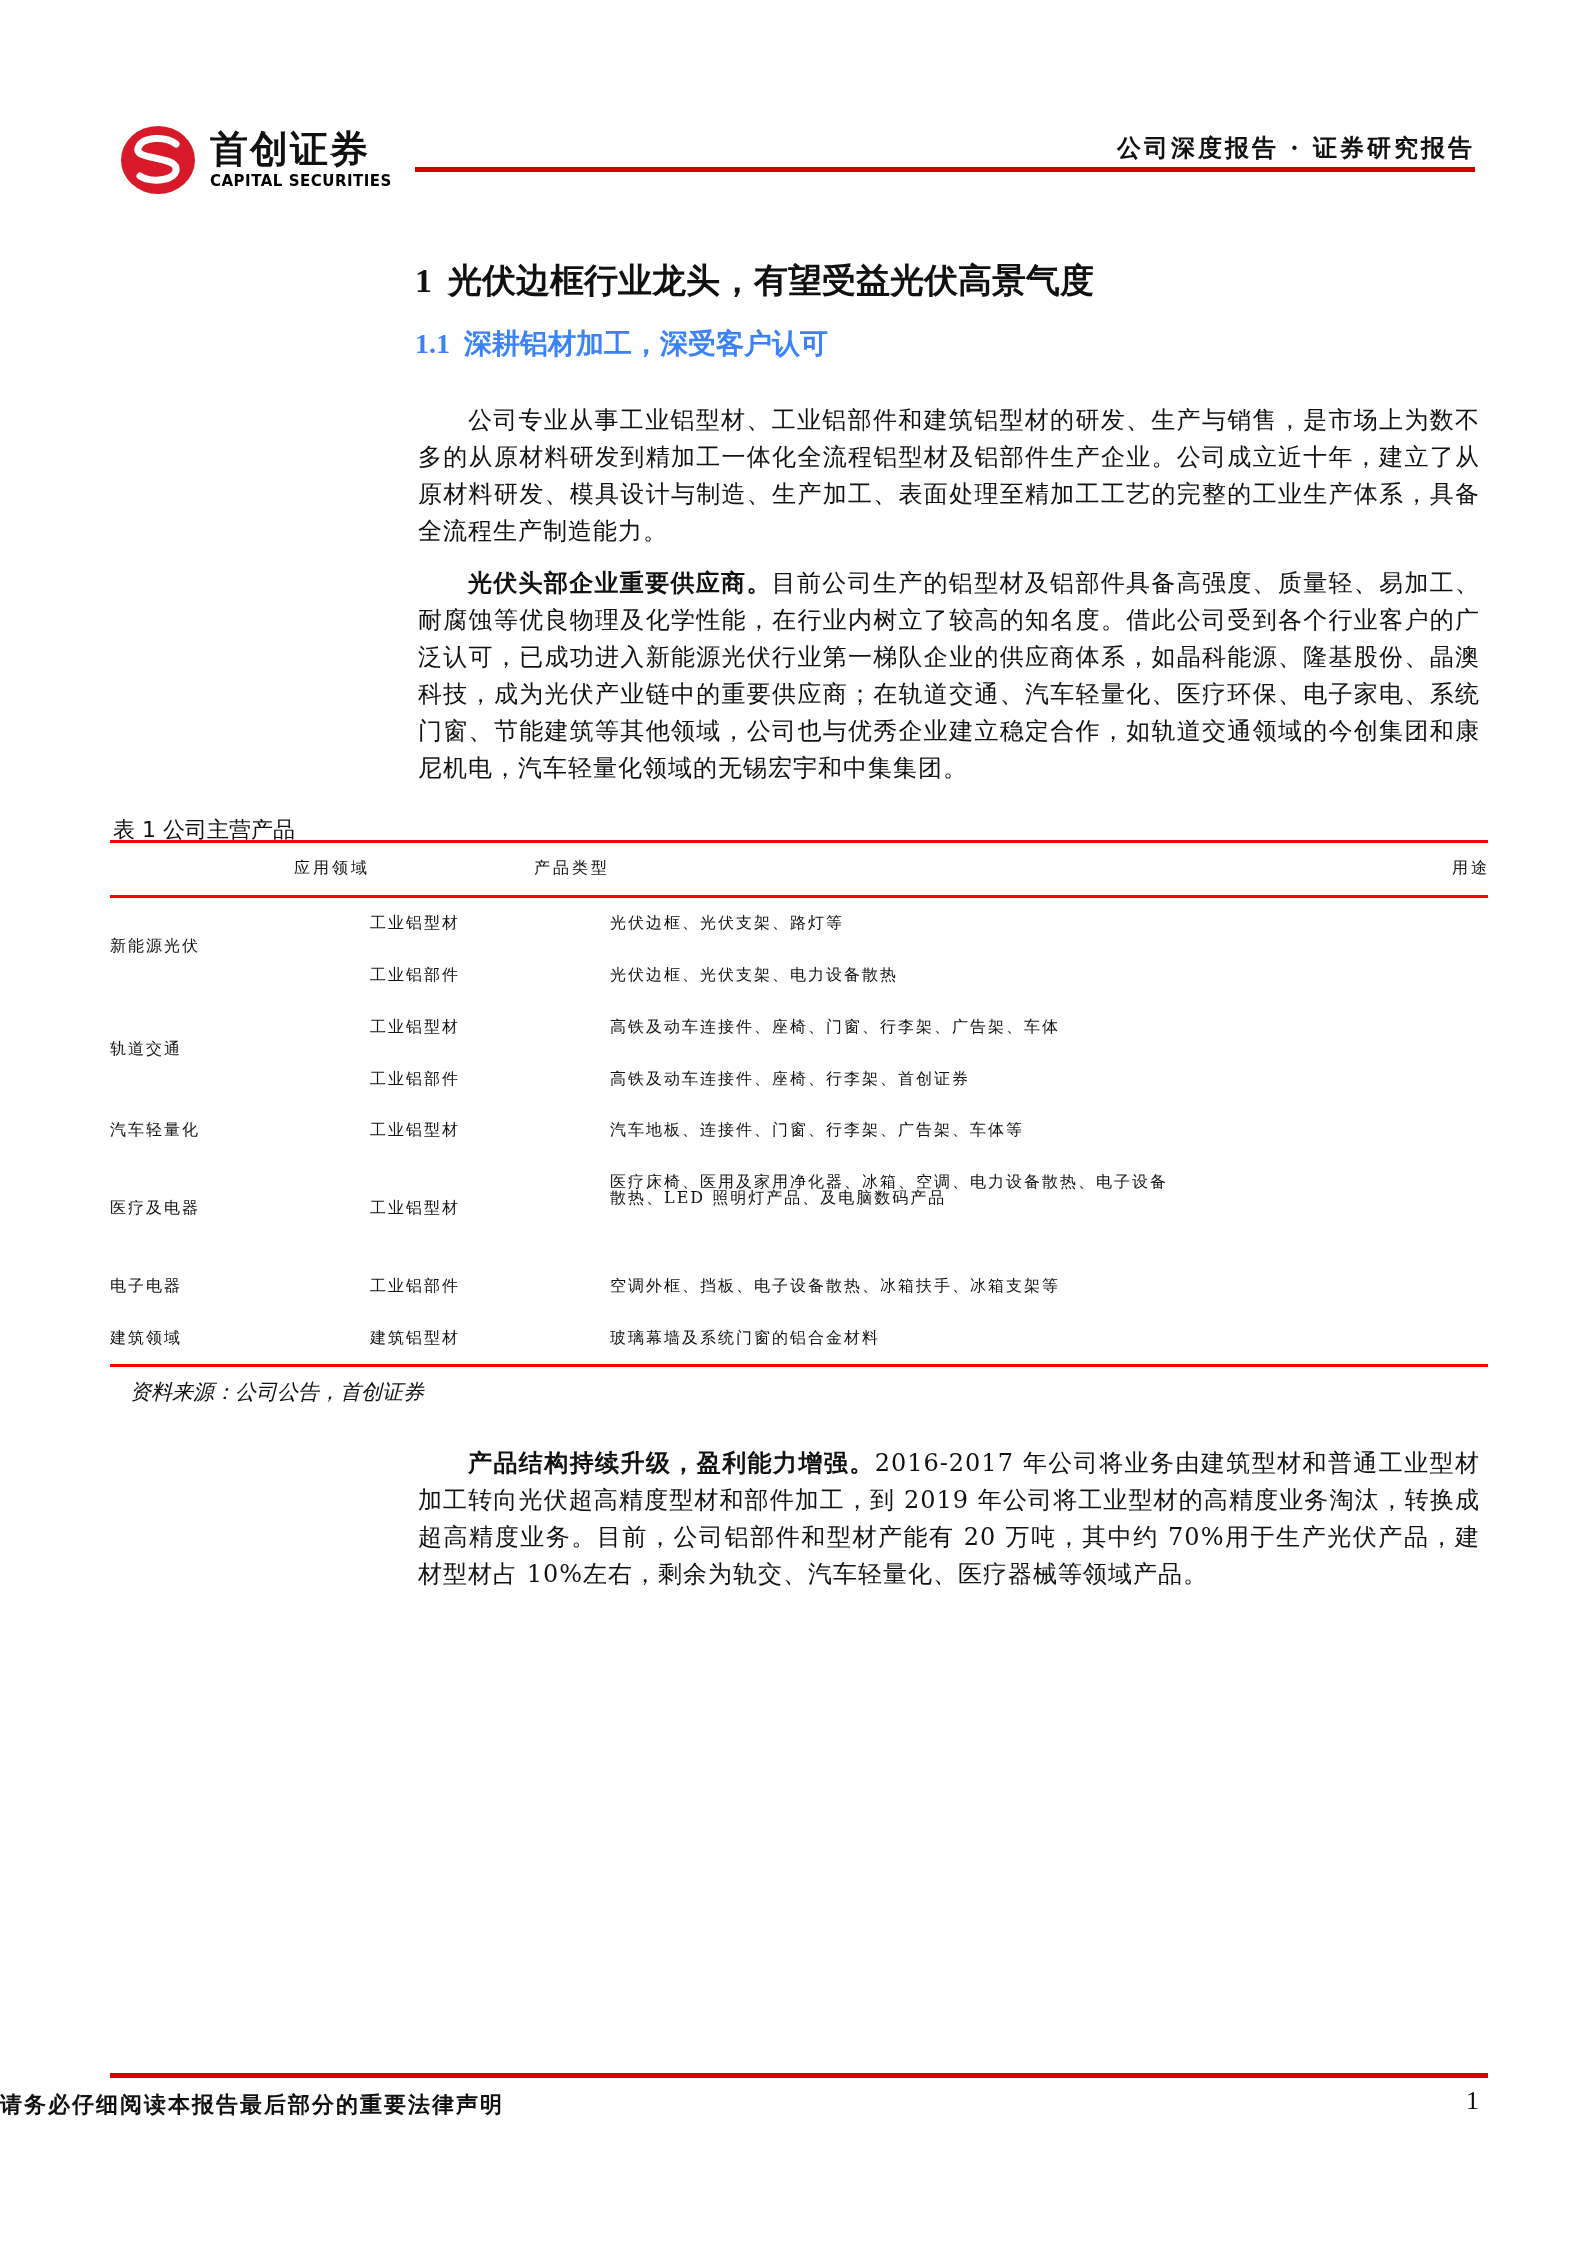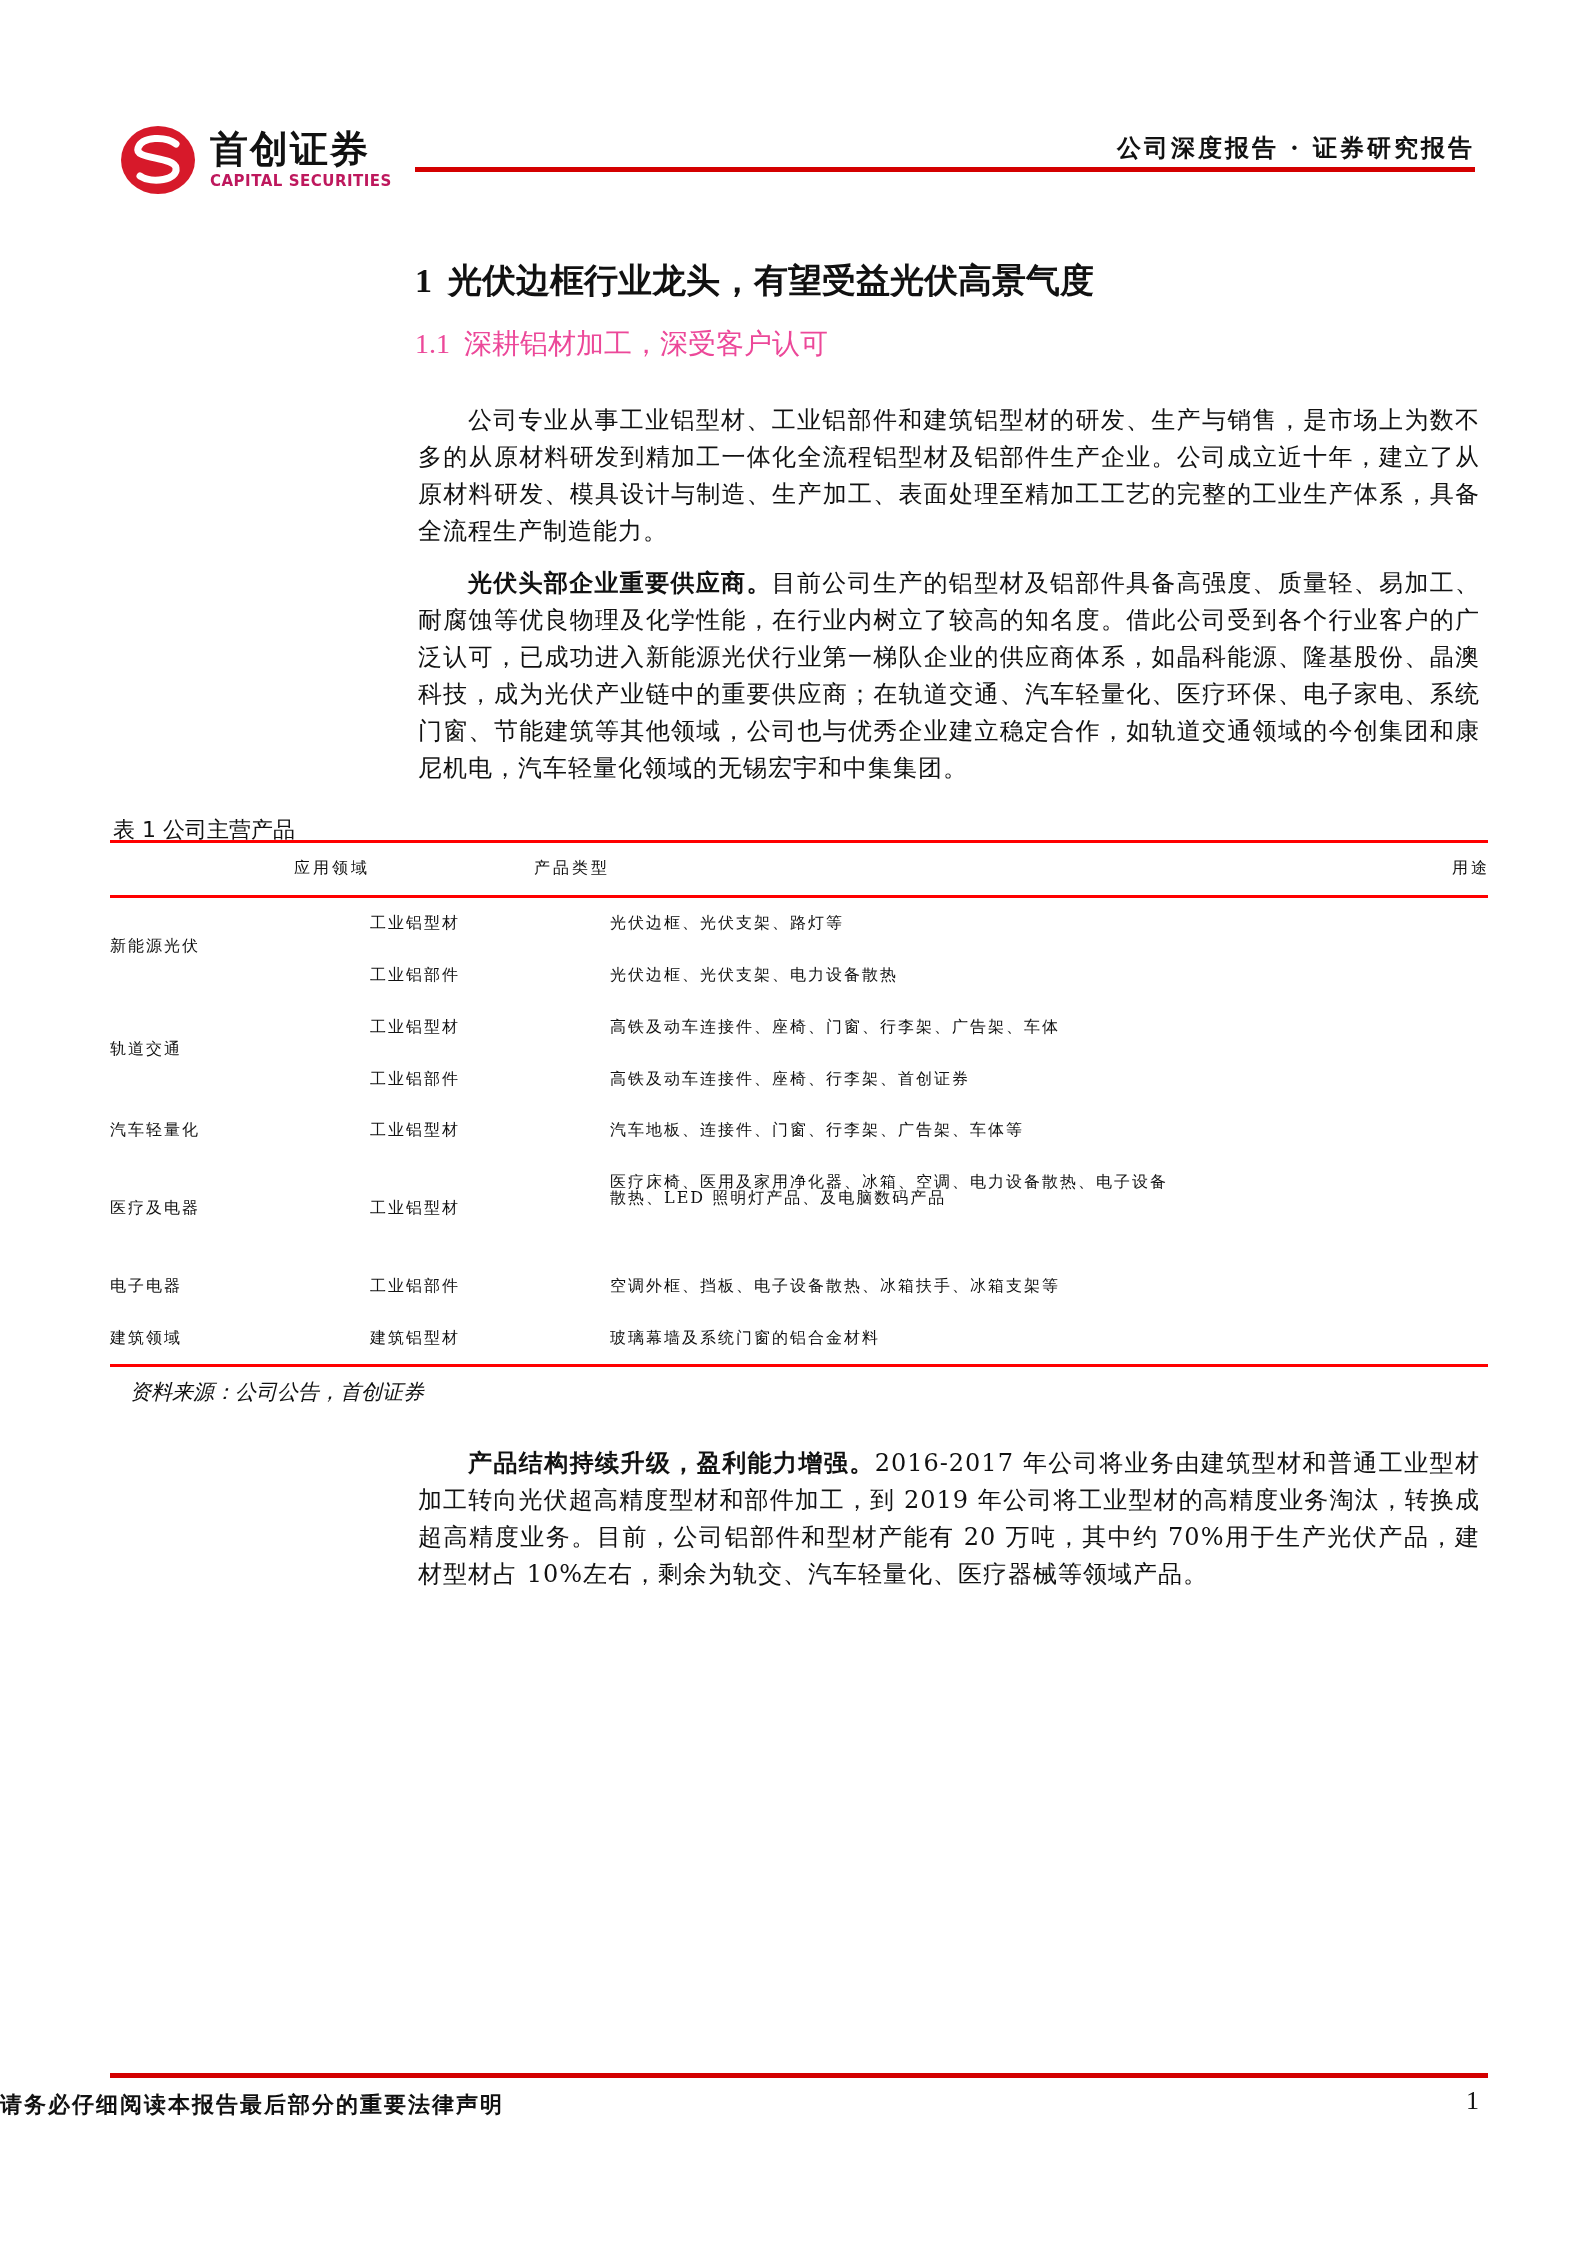--- a/index.html
+++ b/index.html
@@ -5,28 +5,28 @@
     html, body { margin: 0; padding: 0; background: #ffffff; }
     body {
       width: 1587px; height: 2245px; position: relative; overflow: hidden;
       font-family: "DejaVu Serif", "Liberation Serif", serif; color: #111;
     }
     .abs { position: absolute; }
     
     .logo { left: 118px; top: 120px; width: 420px; height: 80px; }
     .logo-mark { position: absolute; left: 0; top: 2px; width: 80px; height: 76px; }
     .logo-cn { position: absolute; left: 92px; top: 4px; font-family: "DejaVu Sans", sans-serif; font-weight: bold; font-size: 38px; letter-spacing: 2px; color: #111; }
-    .logo-en { position: absolute; left: 92px; top: 52px; font-family: "DejaVu Sans", sans-serif; font-weight: bold; font-size: 15px; letter-spacing: 0.5px; color: #be185d; }
+    .logo-en { position: absolute; left: 92px; top: 52px; font-family: "DejaVu Sans", sans-serif; font-weight: bold; font-size: 15px; letter-spacing: 0.5px; color: #000000; }
     .header-rule { left: 415px; top: 167px; width: 1060px; height: 5px; background: #d40000; }
     .header-title { right: 112px; top: 132px; font-size: 24px; font-weight: bold; letter-spacing: 3px; color: #111; }
 
     
     .h1 { left: 415px; top: 258px; font-family: "DejaVu Sans", sans-serif; font-weight: bold; font-size: 34px; color: #111; }
     .h1 .num { font-family: "Liberation Serif", serif; margin-right: 16px; }
-    .h2 { left: 415px; top: 325px; font-family: "DejaVu Sans", sans-serif; font-weight: normal; font-size: 28px; color: #ec4899; }
+    .h2 { left: 415px; top: 325px; font-family: "DejaVu Sans", sans-serif; font-weight: bold; font-size: 28px; color: #3b82f6; }
     .h2 .num { font-family: "Liberation Serif", serif; margin-right: 14px; }
 
     
     .para { left: 418px; width: 1062px; font-size: 24px; line-height: 37px; text-indent: 50px; text-align: justify; letter-spacing: 1px; color: #111; margin-top: 24px; }
     .para b { font-weight: bold; }
     .p1 { top: 378px; }
     .p2 { top: 540px; }
     .p3 { top: 1420px; }
 
     

